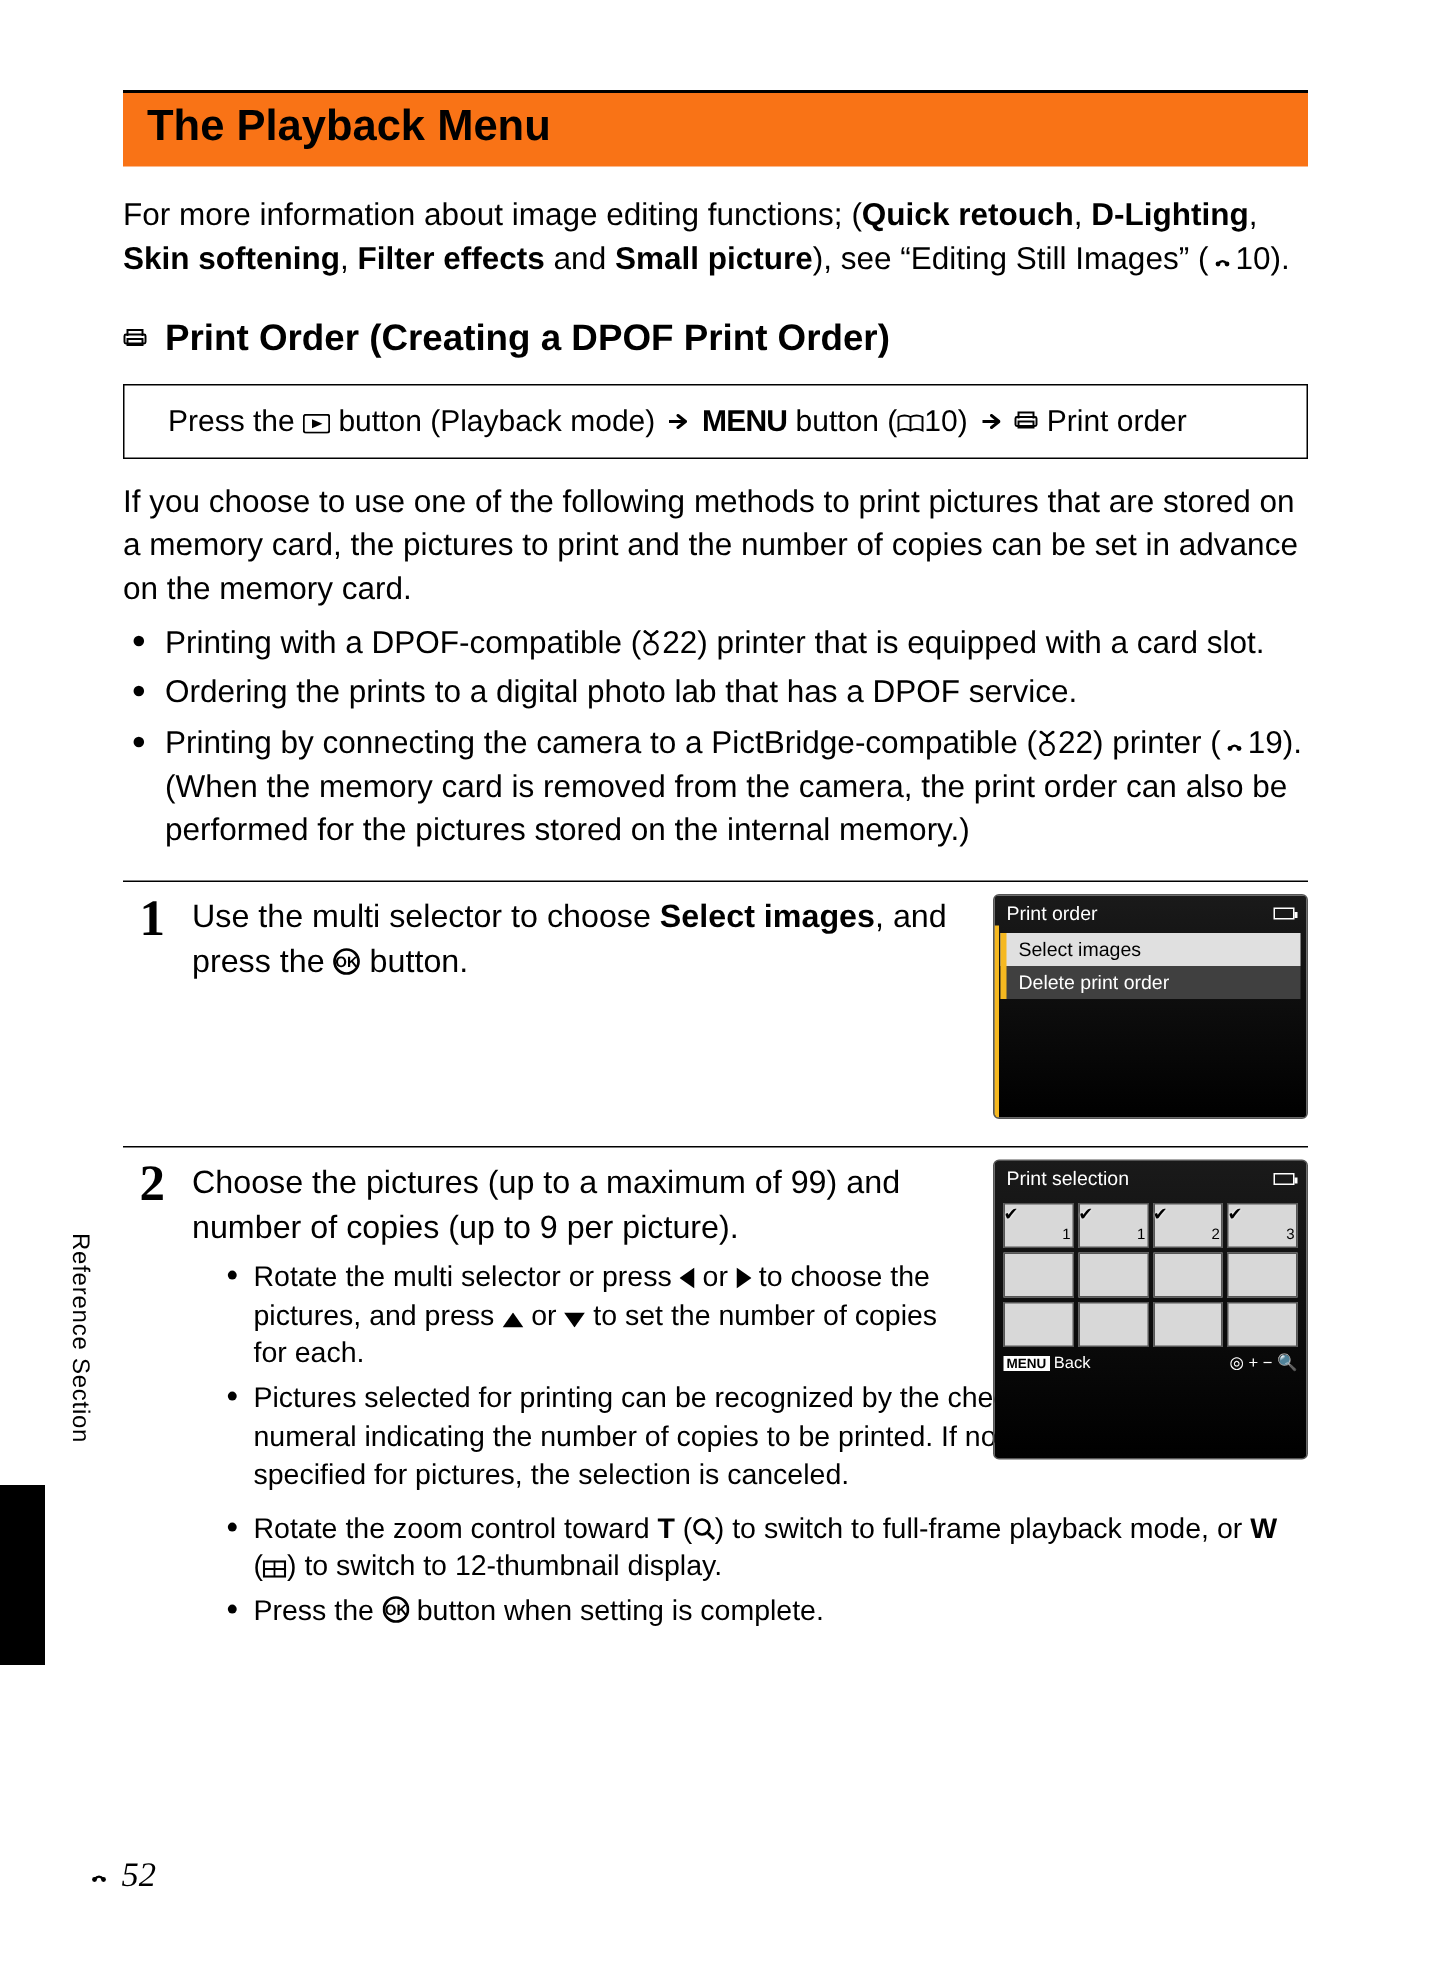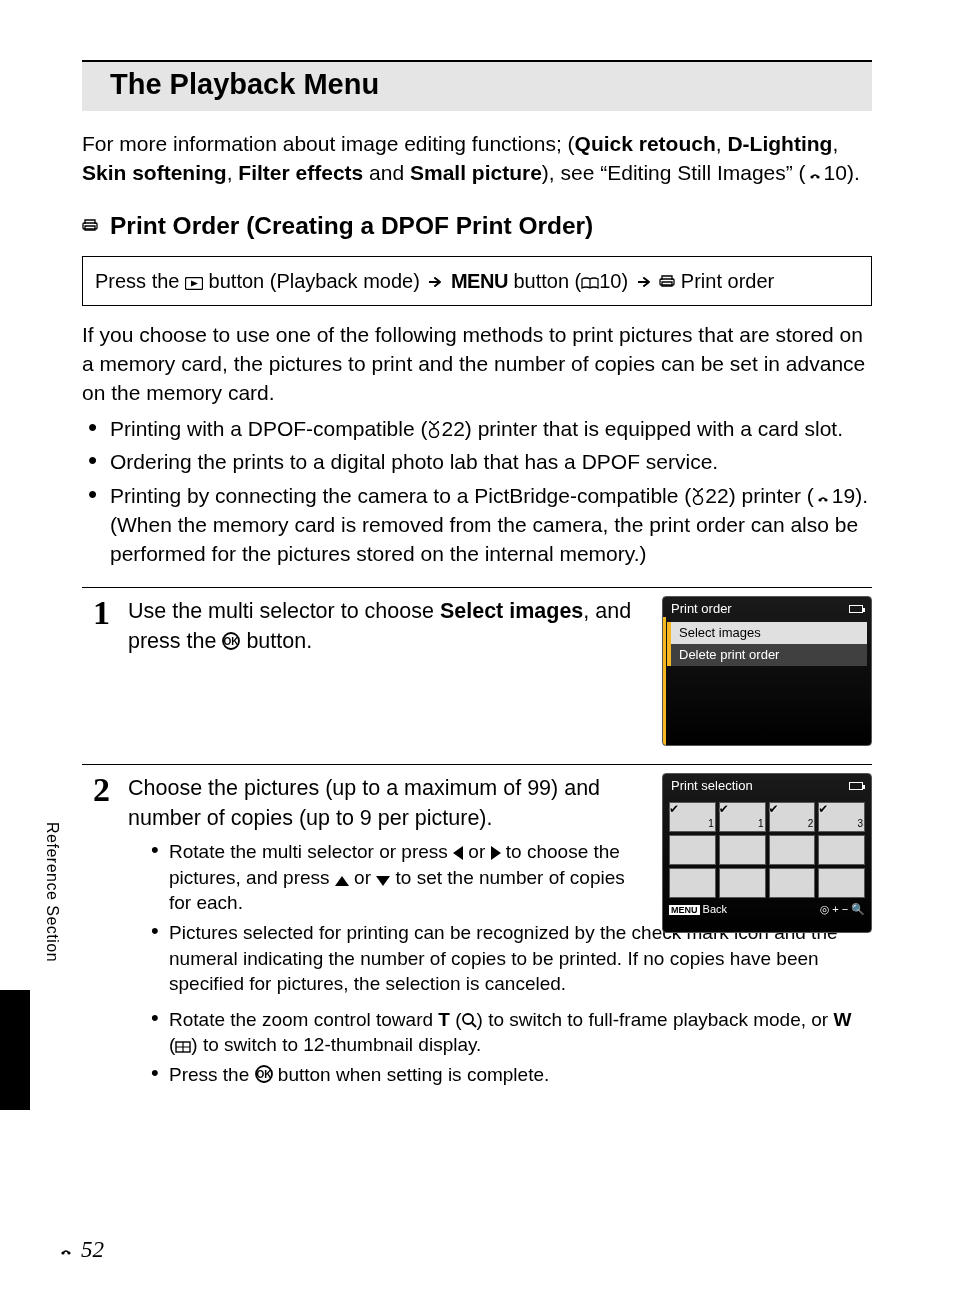--- a/index.html
+++ b/index.html
@@ -15,43 +15,43 @@
     font-size: 21px;
     line-height: 1.4;
   }
   .page {
     position: absolute;
     top: 60px;
     left: 82px;
     width: 790px;
   }
   .section-header {
-    background: #e5e5e5;
+    background: #f97316;
     border-top: 2px solid #000;
-    padding: 2px 12px 6px 28px;
+    padding: 2px 12px 6px 16px;
   }
   .section-header h1 {
     margin: 0;
     font-size: 29px;
     font-weight: bold;
   }
   .para {
     margin: 18px 0 0 0;
   }
   .subhead {
     font-size: 24.5px;
     font-weight: bold;
     margin: 22px 0 12px 0;
     display: flex;
     align-items: center;
     gap: 8px;
   }
   .nav-box {
     border: 1px solid #000;
-    padding: 10px 12px;
+    padding: 10px 29px;
     font-size: 20px;
     margin-bottom: 14px;
   }
   .nav-box .arrow { display: inline-block; margin: 0 4px; vertical-align: middle; }
   ul.bul {
     list-style: none;
     margin: 6px 0 0 0;
     padding: 0 0 0 28px;
   }
   ul.bul > li { position: relative; margin: 4px 0; }
@@ -309,21 +309,21 @@
                   <use href="#i-tri-r"></use>
                 </svg><span> to choose the pictures, and press </span><svg class="icon" width="14" height="10">
                   <use href="#i-tri-u"></use>
                 </svg><span> or </span><svg class="icon" width="14" height="10">
                   <use href="#i-tri-d"></use>
                 </svg><span> to set the number of copies for each.</span>
             </li>
             <li style="margin-right:-230px">Pictures selected for printing can be recognized by the check mark icon and the numeral indicating the number of copies to be printed. If no copies have been specified for pictures, the selection is canceled.</li>
           </ul>
         </div>
-        <div class="lcd lcd-thumbs" style="height:160px">
+        <div class="lcd lcd-thumbs" style="height:200px">
           <div class="title">
               <span>Print selection</span>
               <span class="battery"></span>
             </div>
           <div class="thumbs" id="thumb-grid">
               <div class="th">
                 <span class="ck">✔</span>
                 <span class="num">1</span>
               </div>
               <div class="th">

